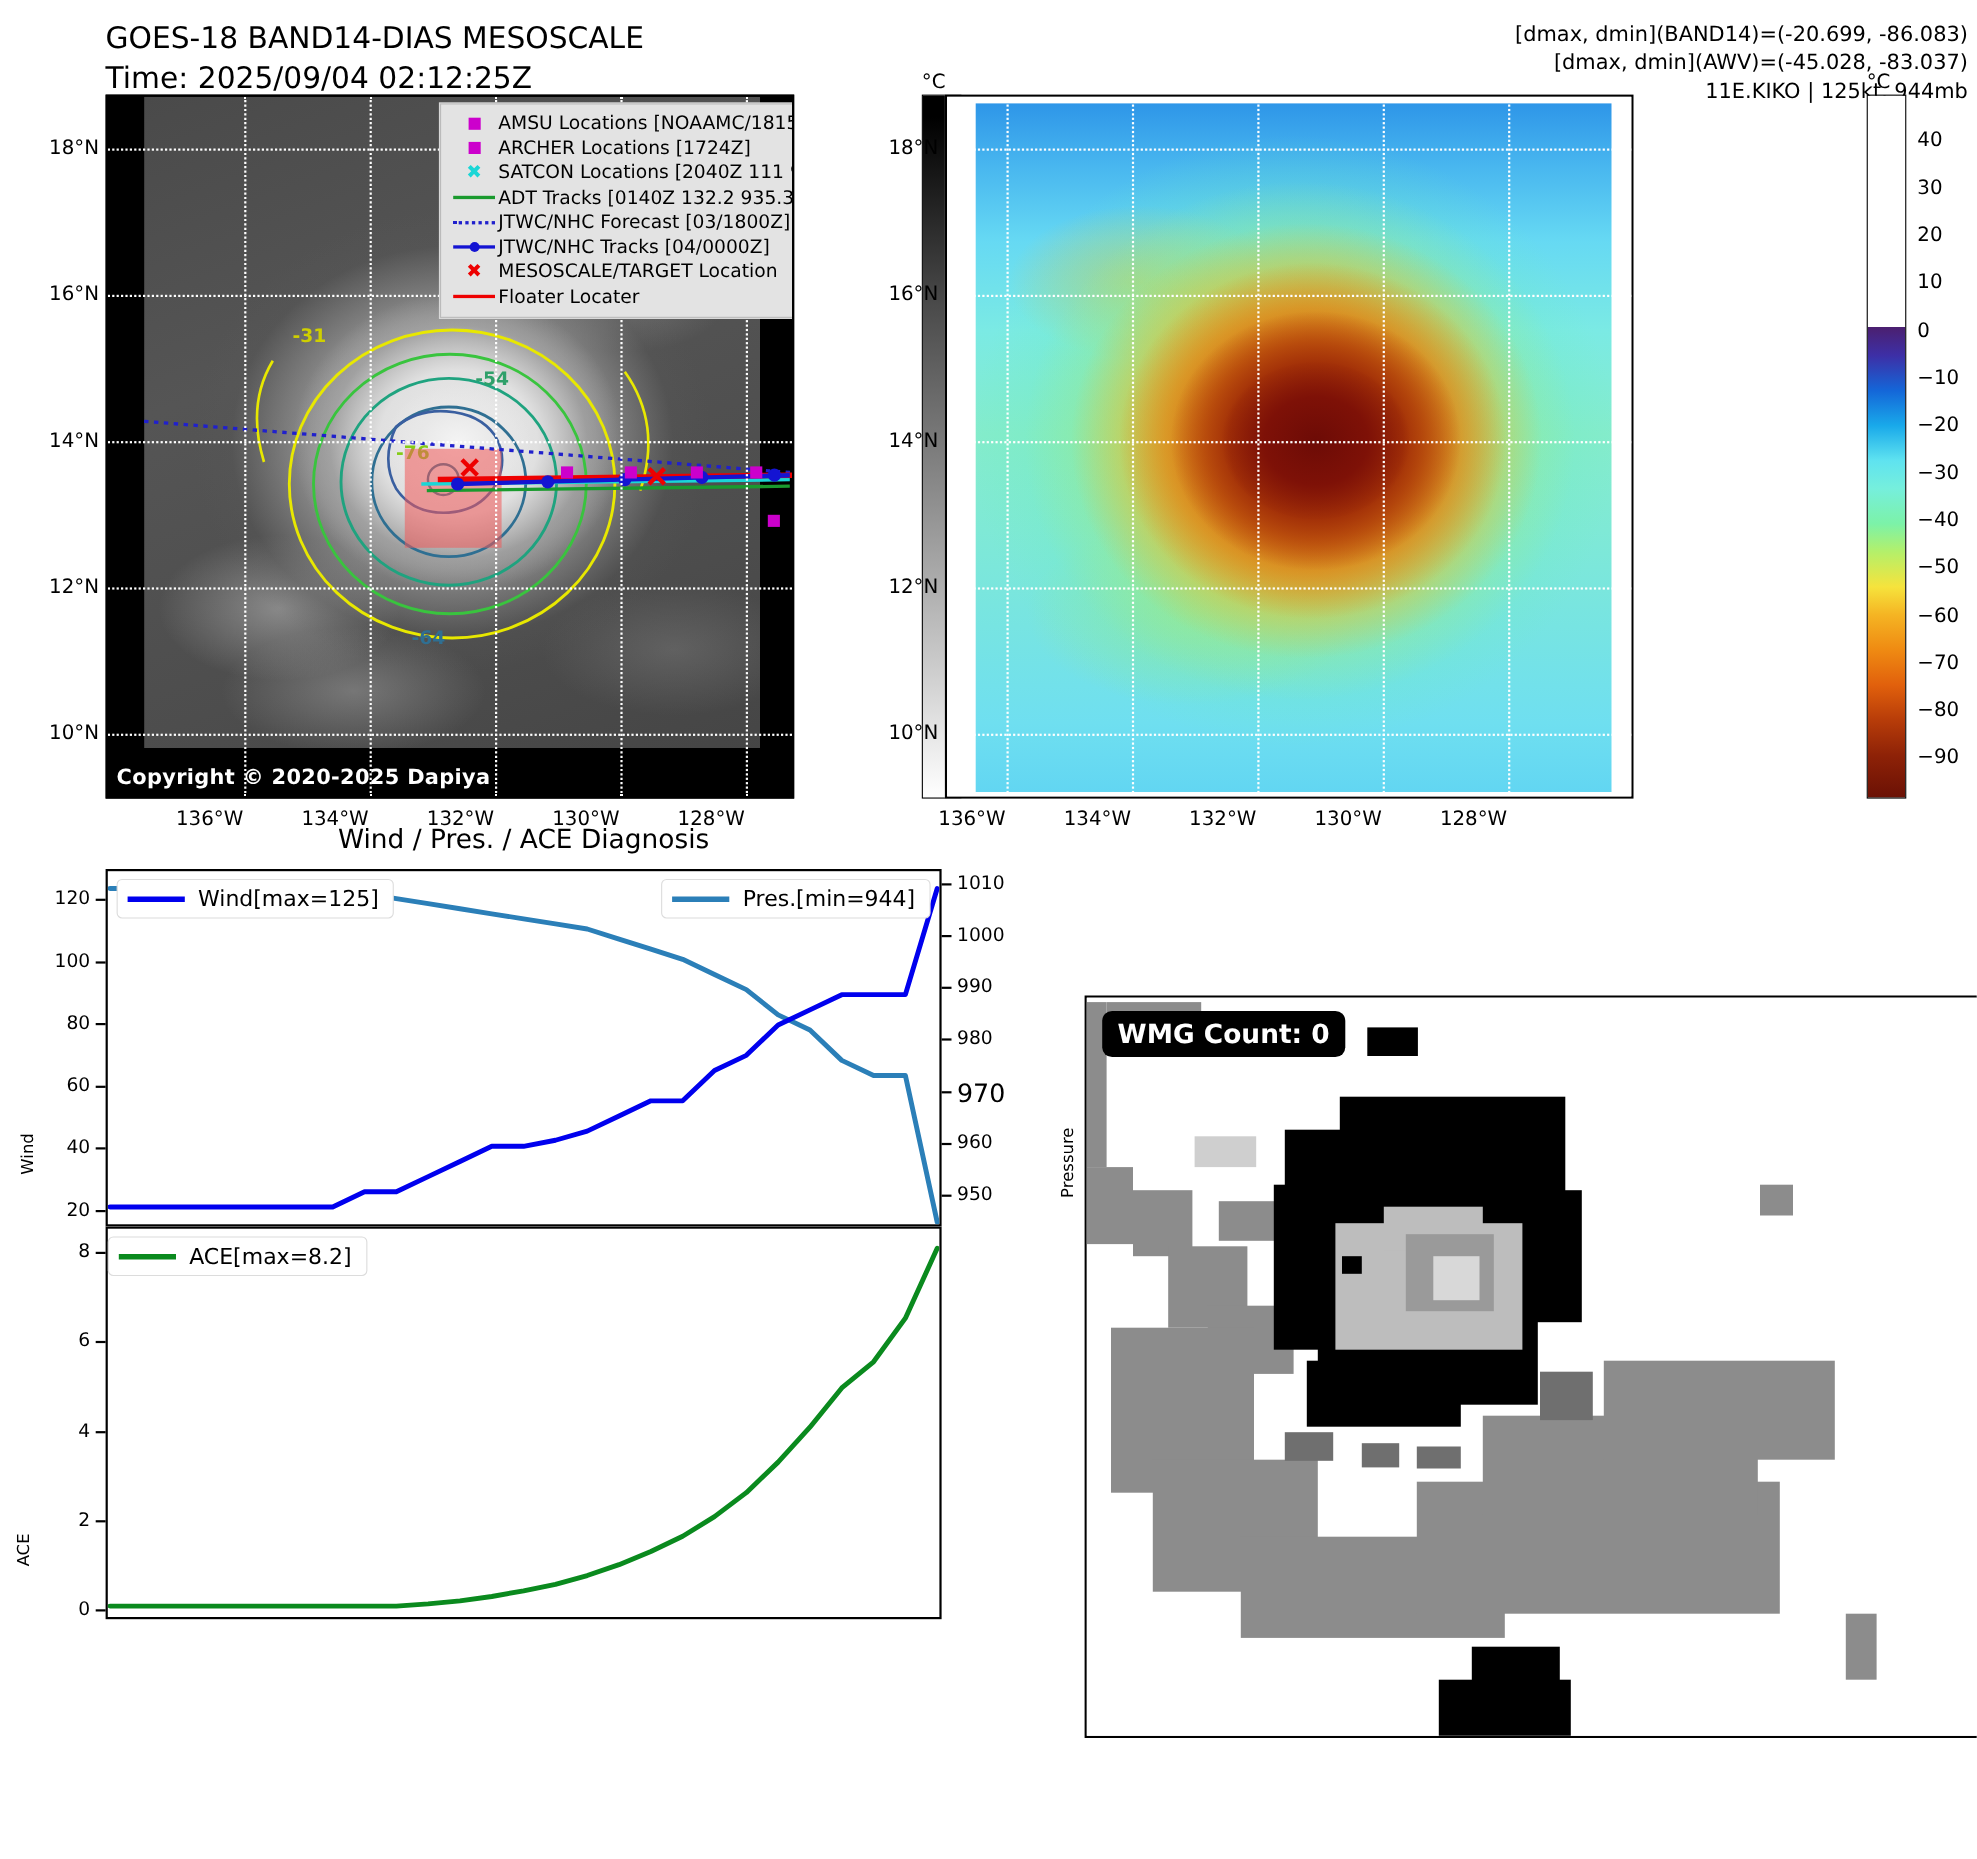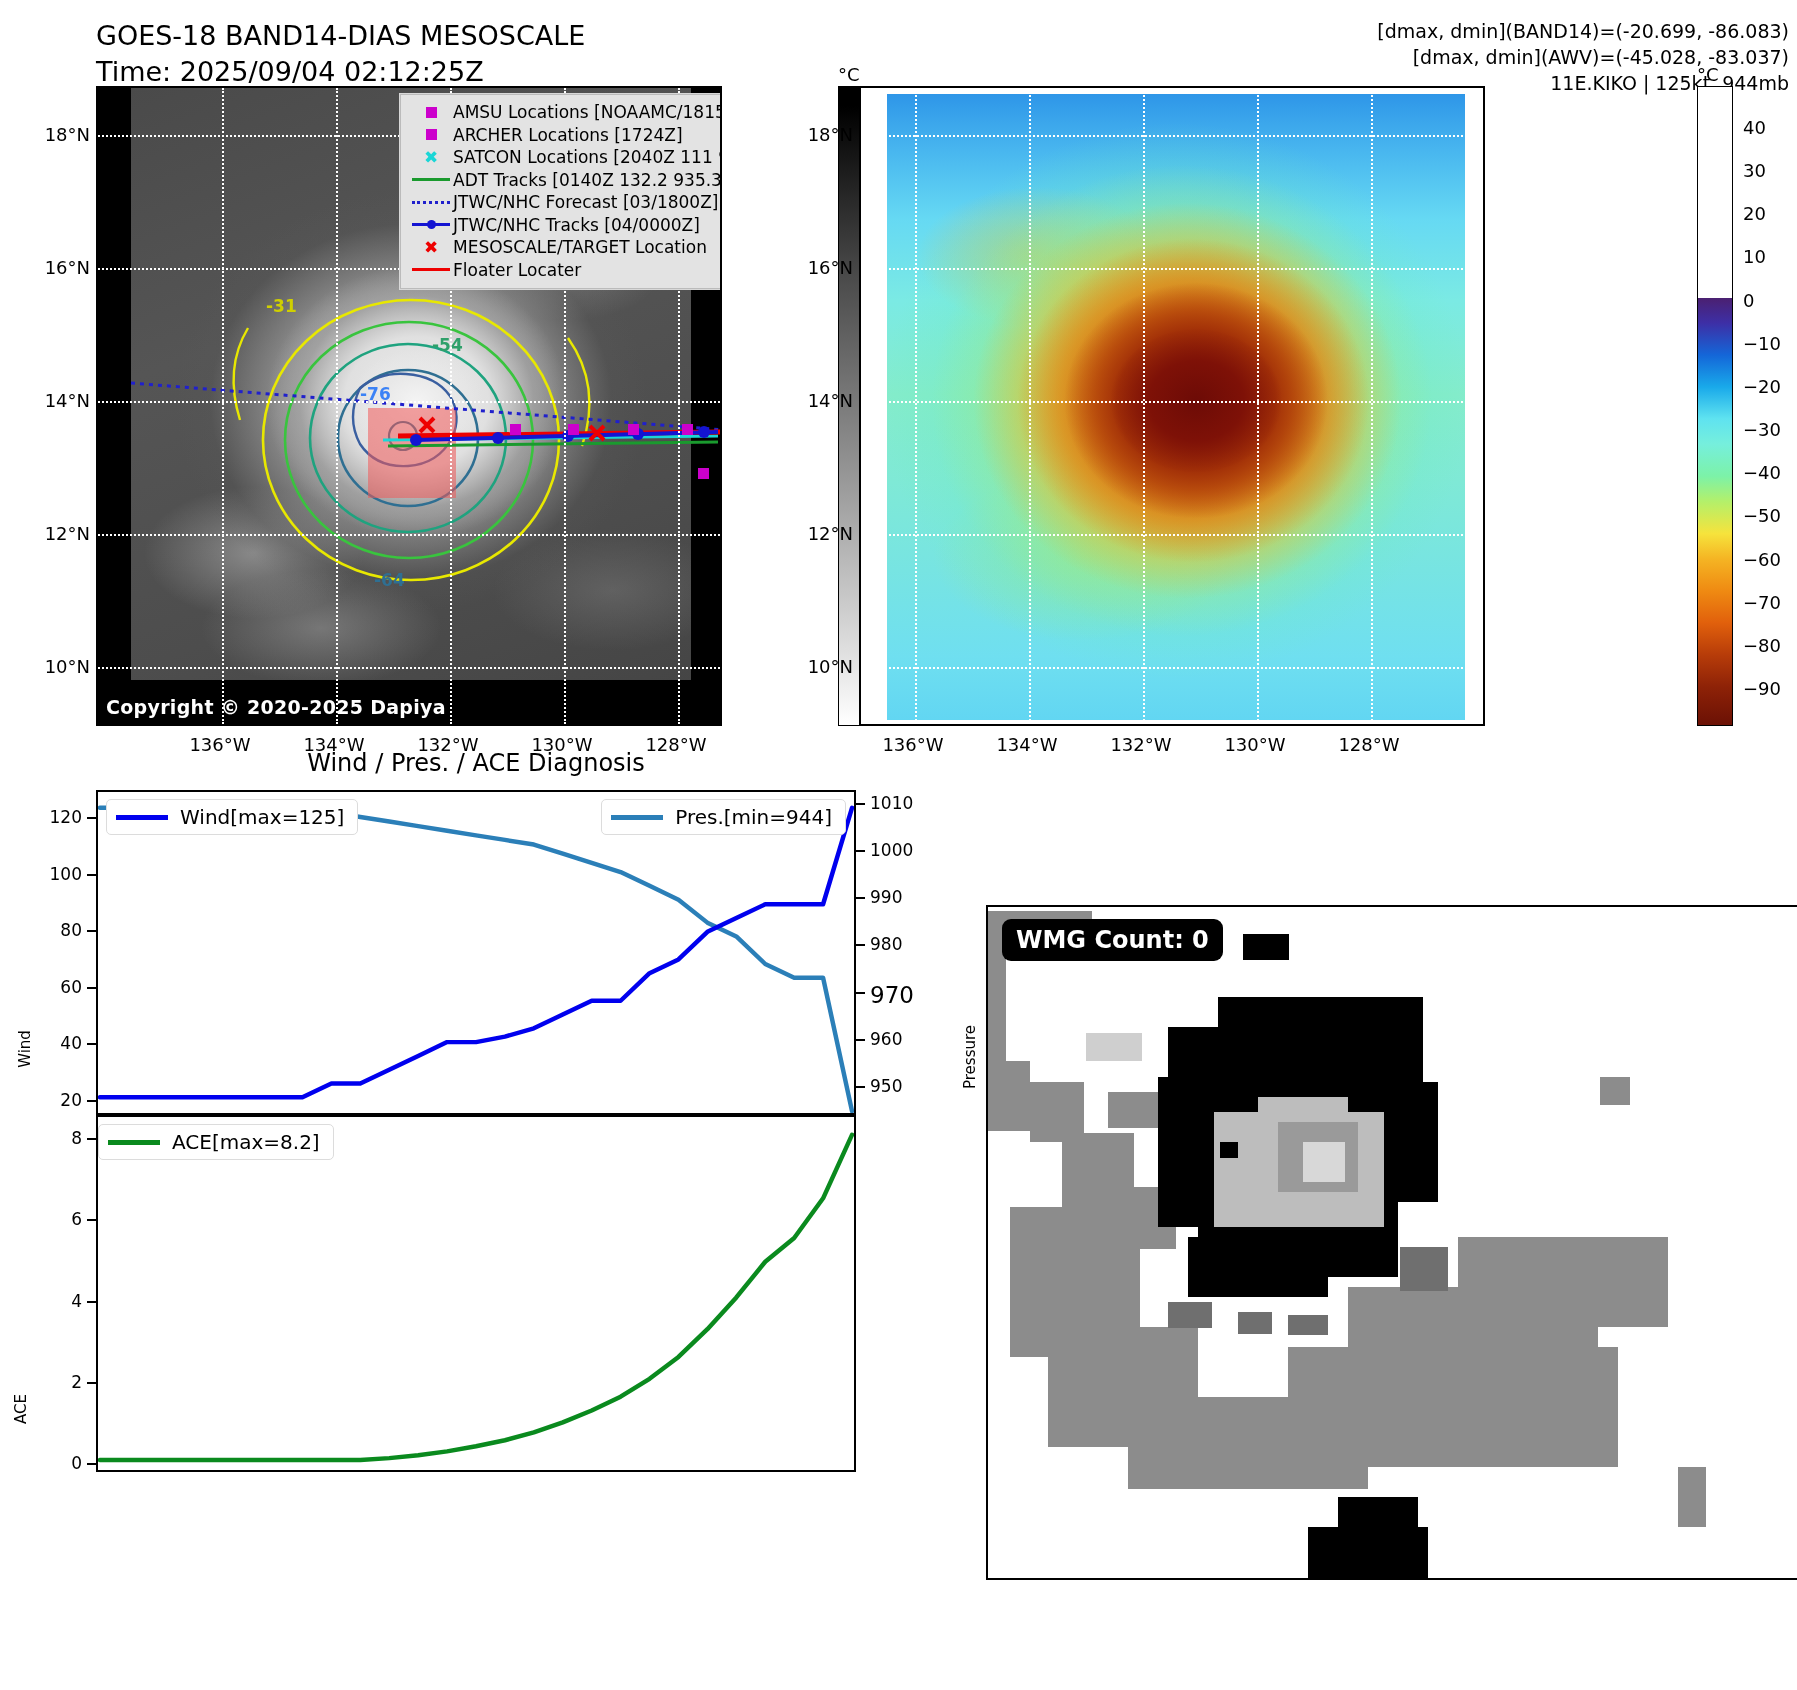--- a/index.html
+++ b/index.html
@@ -65,21 +65,21 @@
       radial-gradient(ellipse 292px 278px at 50% 49%, rgba(130,235,140,0.72) 0%, rgba(110,236,186,0.42) 65%, rgba(110,236,200,0) 100%),
       radial-gradient(ellipse 120px 70px at 26% 26%, rgba(240,190,40,0.55) 0%, rgba(150,230,130,0) 100%),
       radial-gradient(ellipse 150px 84px at 34% 74%, rgba(170,232,110,0.50) 0%, rgba(120,232,170,0) 100%),
       linear-gradient(180deg,#2e96e8 0%,#48b6ef 9%,#66d9f3 20%,#7beae4 33%,#84eccb 48%,#7fe9d6 62%,#77e4e2 76%,#6fdff0 90%,#62d6f2 100%);
   }
   .awv-grid-v{position:absolute;top:0;bottom:0;width:0;border-left:2px dotted #fff;}
   .awv-grid-h{position:absolute;left:0;right:0;height:0;border-top:2px dotted #fff;}
 
   
   .lat-lbl{position:absolute;font-size:18px;text-align:right;}
-  .lon-lbl{position:absolute;font-size:18px;text-align:center;}
+  .lon-lbl{position:absolute;font-size:18px;text-align:left;}
 
   
   #wp-title{position:absolute;left:96px;top:749px;width:760px;text-align:center;font-size:24px;}
   #wind-axes{left:96px;top:790px;width:760px;height:325px;}
   #ace-axes{left:96px;top:1115px;width:760px;height:357px;}
   .ylabel{position:absolute;font-size:15px;transform-origin:50% 50%;}
   .chart-legend{position:absolute;background:#fff;border:1.6px solid #dcdcdc;border-radius:5px;
                 display:flex;align-items:center;padding:5px 13px 5px 9px;font-size:20px;gap:12px;}
   .chart-legend .ln{width:52px;height:5px;}
 
@@ -115,21 +115,21 @@
     <ellipse cx="310" cy="350" rx="98" ry="94" fill="none" stroke="#1fa37f" stroke-width="2.6"></ellipse>
     <ellipse cx="310" cy="350" rx="70" ry="68" fill="none" stroke="#2f6f92" stroke-width="2.6"></ellipse>
     <path d="M262 300 q20 -16 46 -14 q30 2 44 22 q12 20 2 42 q-14 26 -44 28 q-32 2 -48 -22 q-14 -26 0 -56 z" fill="none" stroke="#3a5fa0" stroke-width="2.4"></path>
     <path d="M150 240 q-24 40 -8 92" fill="none" stroke="#e8e800" stroke-width="2.4"></path>
     <path d="M470 250 q34 48 14 108" fill="none" stroke="#e8e800" stroke-width="2.4"></path>
     <circle cx="305" cy="348" r="14" fill="none" stroke="#2f6f92" stroke-width="2.2"></circle>
   </svg>
 
   <div class="lbl-contour" style="left:168px;top:208px;color:#cfcf00;">-31</div>
   <div class="lbl-contour" style="left:334px;top:247px;color:#2fa06a;">-54</div>
-  <div class="lbl-contour" style="left:262px;top:296px;color:#3b82f6;">-76</div>
+  <div class="lbl-contour" style="left:262px;top:314px;color:#84cc16;">-76</div>
   <div class="lbl-contour" style="left:276px;top:482px;color:#2f6f92;">-64</div>
 
   <div class="abs" style="left:270px;top:320px;width:88px;height:90px;background:rgba(240,90,90,.55);"></div>
   <svg class="abs" style="left:0;top:0;width:626px;height:640px;">
     <path d="M33 295 L626 342" stroke="#2020cc" stroke-width="3" stroke-dasharray="4 5" fill="none"></path>
     <path d="M285 352 L620 348" stroke="#1ad6d6" stroke-width="3.2" fill="none"></path>
     <path d="M290 358 L620 354" stroke="#1a9a2e" stroke-width="3" fill="none"></path>
     <path d="M300 348 L622 344" stroke="#ee0000" stroke-width="5" fill="none"></path>
     <path d="M318 352 L620 344" stroke="#1414d2" stroke-width="4" fill="none"></path>
     <g fill="#1414d2">

